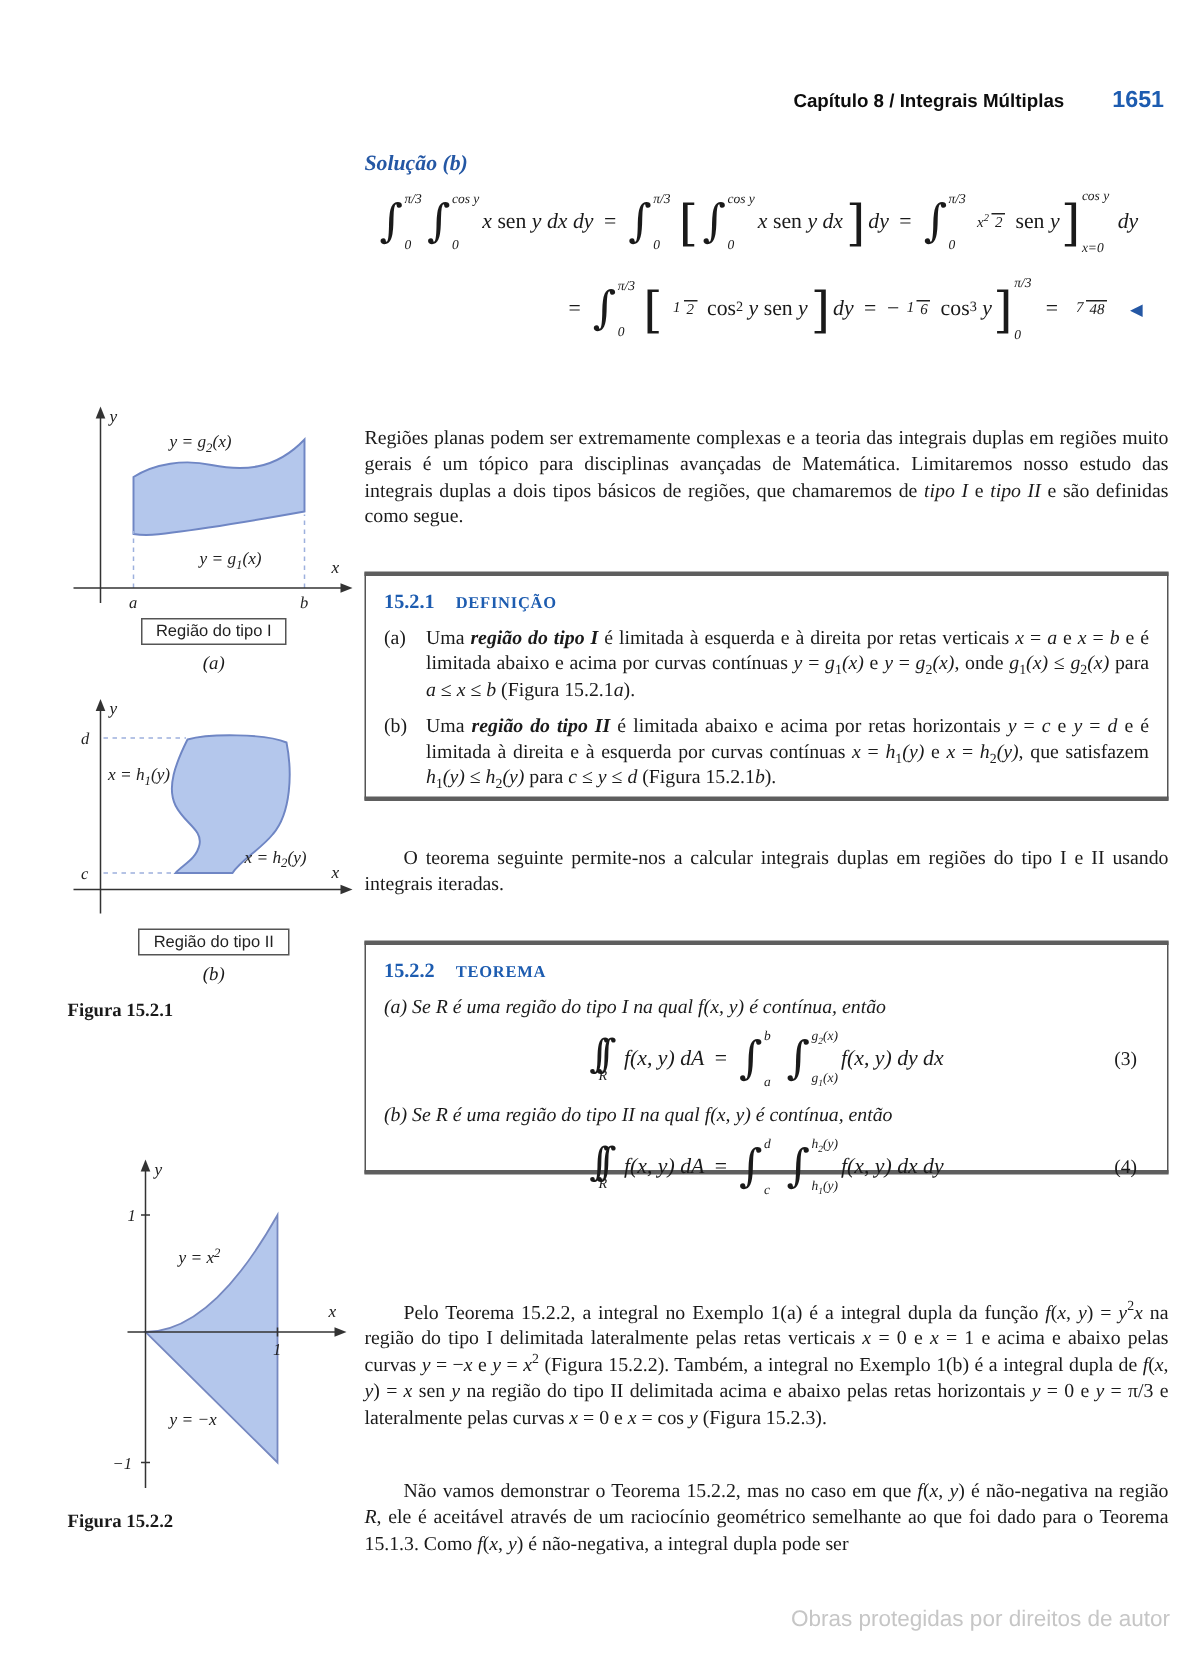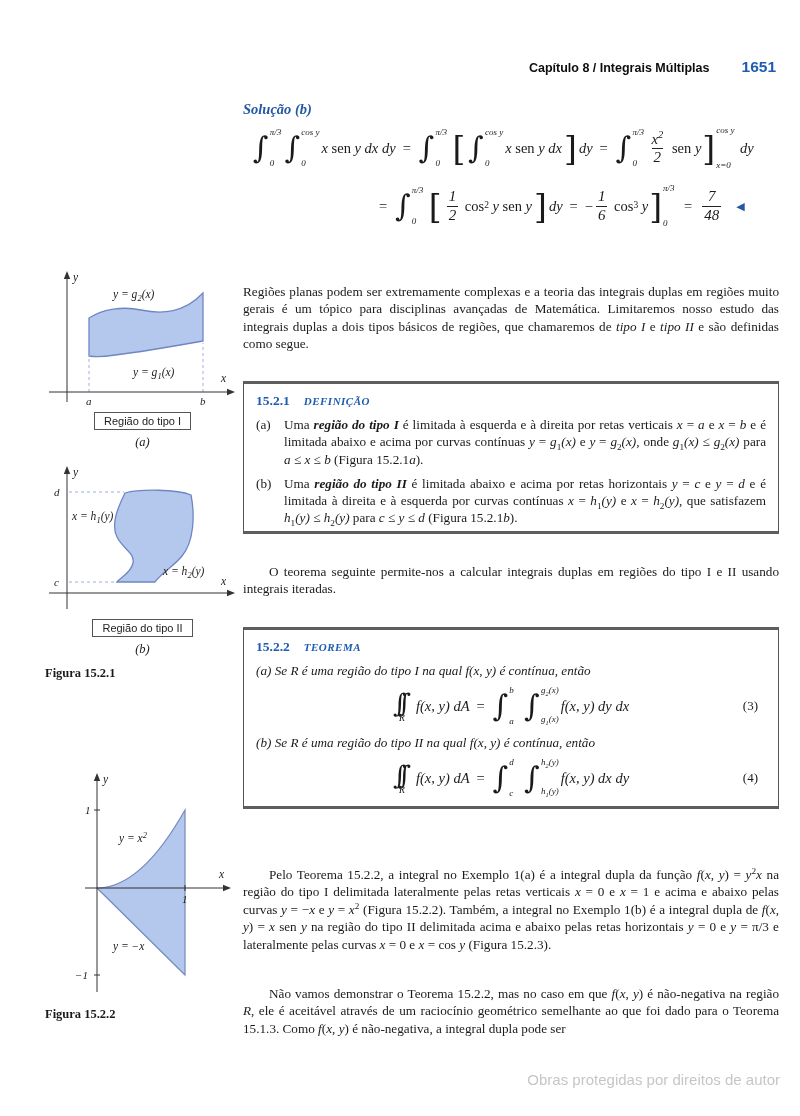--- a/index.html
+++ b/index.html
@@ -21,22 +21,22 @@
   #eq-sol1{position:absolute;left:252px;top:126px;}
   #eq-sol2{position:absolute;left:372px;top:184px;}
   .int-sign{font-size:30px;line-height:1;font-family:"DejaVu Serif",serif;font-weight:normal;}
   .int-sign.sm{font-size:26px;}
   .int-sign.ov{margin-left:-9px;}
   .tk-int{display:inline-flex;align-items:center;margin:0 2px 0 1px;}
   .int-lims{display:inline-flex;flex-direction:column;justify-content:space-between;height:40px;
             font-size:9px;font-style:italic;margin-left:1px;min-width:12px;}
   .int-lims .lim{line-height:1;white-space:pre;}
   .int-lims.ev{height:44px;}
-  .tk-frac{display:inline-flex;flex-direction:column;align-items:center;margin:0 3px;
-           line-height:1.15;font-size:15px;font-style:italic;}
+  .tk-frac{display:inline-flex;flex-direction:row;align-items:center;margin:0 3px;
+           line-height:1.15;font-size:10px;font-style:italic;}
   .frac-den{border-top:1px solid #222;padding:0 2px;}
   .frac-num{padding:0 2px;}
   .brk{font-size:33px;line-height:1;font-family:"DejaVu Serif",serif;}
   .lb{margin:0 2px 0 3px;}
   .rb{margin:0 2px;}
   .rel{margin:0 7px;}
   .mit{font-style:italic;white-space:pre;}
   .mrm{font-style:normal;white-space:pre;}
   .msup{font-size:9.5px;}
   sub,sup{line-height:1;}
@@ -57,24 +57,24 @@
   #between{top:563px;}
   #pelo{top:866px;}
   #nao{top:985px;}
 
   
   .rulebox{position:absolute;left:243px;width:536px;box-sizing:border-box;background:#fff;
            border-left:1px solid #555;border-right:1px solid #555;
            border-top:3px solid #5e5e5e;border-bottom:3px solid #5e5e5e;
            padding:9px 12px 0 12px;}
   #defbox{top:381px;height:153px;}
-  #thmbox{top:627px;height:182px;}
+  #thmbox{top:627px;height:156px;}
   .box-head{display:flex;gap:14px;align-items:baseline;margin-bottom:8px;}
   .box-num{color:#1d5cb0;font-weight:bold;font-size:13.5px;}
-  .box-kind{color:#1d5cb0;font-weight:bold;font-size:11px;letter-spacing:.5px;font-style:italic;}
+  .box-kind{color:#1d5cb0;font-weight:bold;font-size:11px;letter-spacing:.5px;}
   .item{display:flex;gap:7px;font-size:13.2px;line-height:16.9px;margin-bottom:7px;}
   .item-label{flex:0 0 21px;}
   .item-body{text-align:justify;flex:1;}
   .thm-line{font-size:13.2px;margin:4px 0 2px 0;}
   .eqrow{position:relative;display:flex;justify-content:center;align-items:center;
          margin:7px 0 9px 0;font-size:14px;}
   .eqtag{position:absolute;right:8px;top:50%;transform:translateY(-50%);font-size:13px;}
   .iint-row{display:inline-flex;}
   .tk-iint{display:inline-flex;flex-direction:column;align-items:center;margin-right:5px;}
   .iint-under{font-size:9.5px;font-style:italic;margin-top:-3px;}

